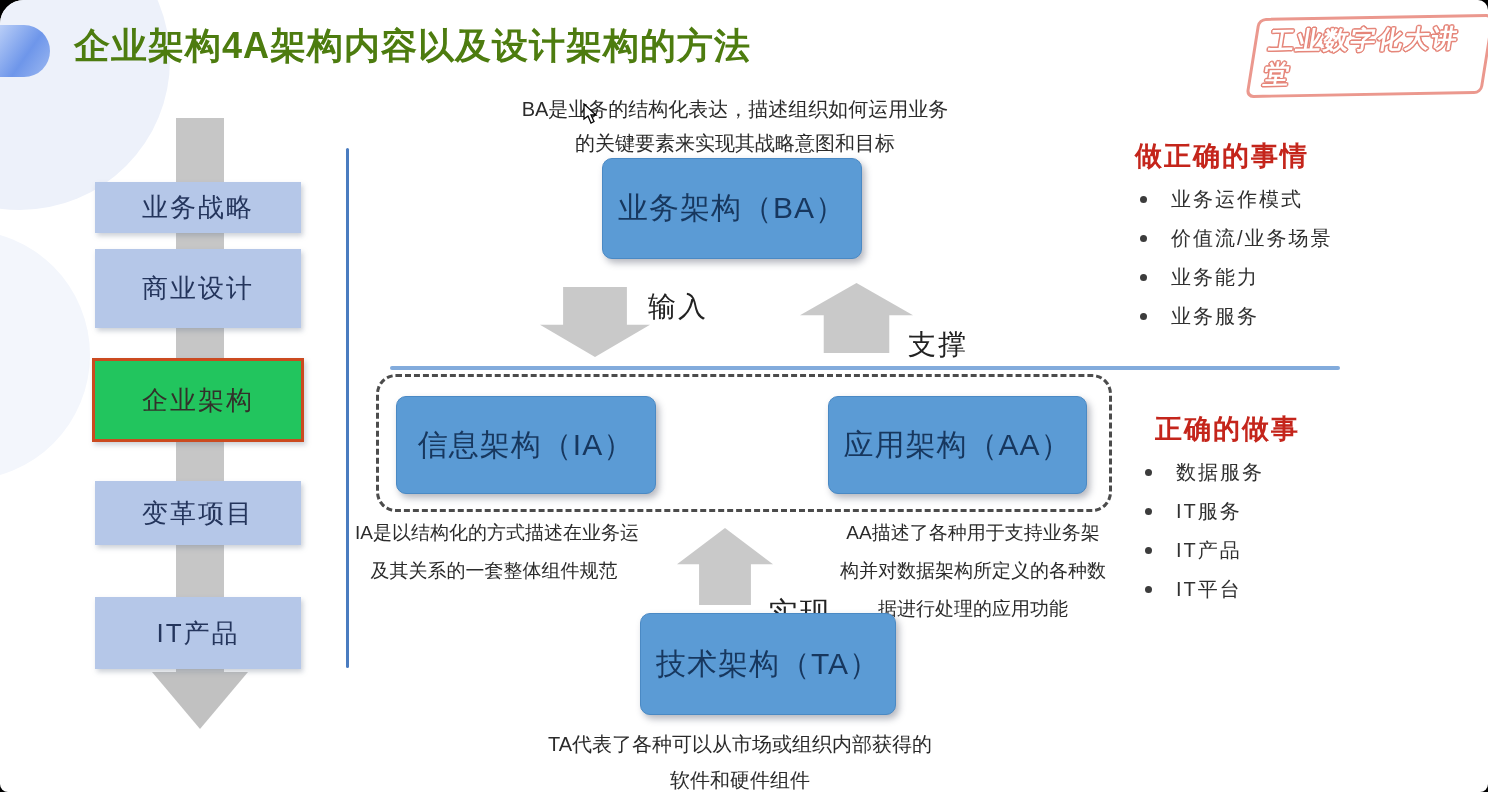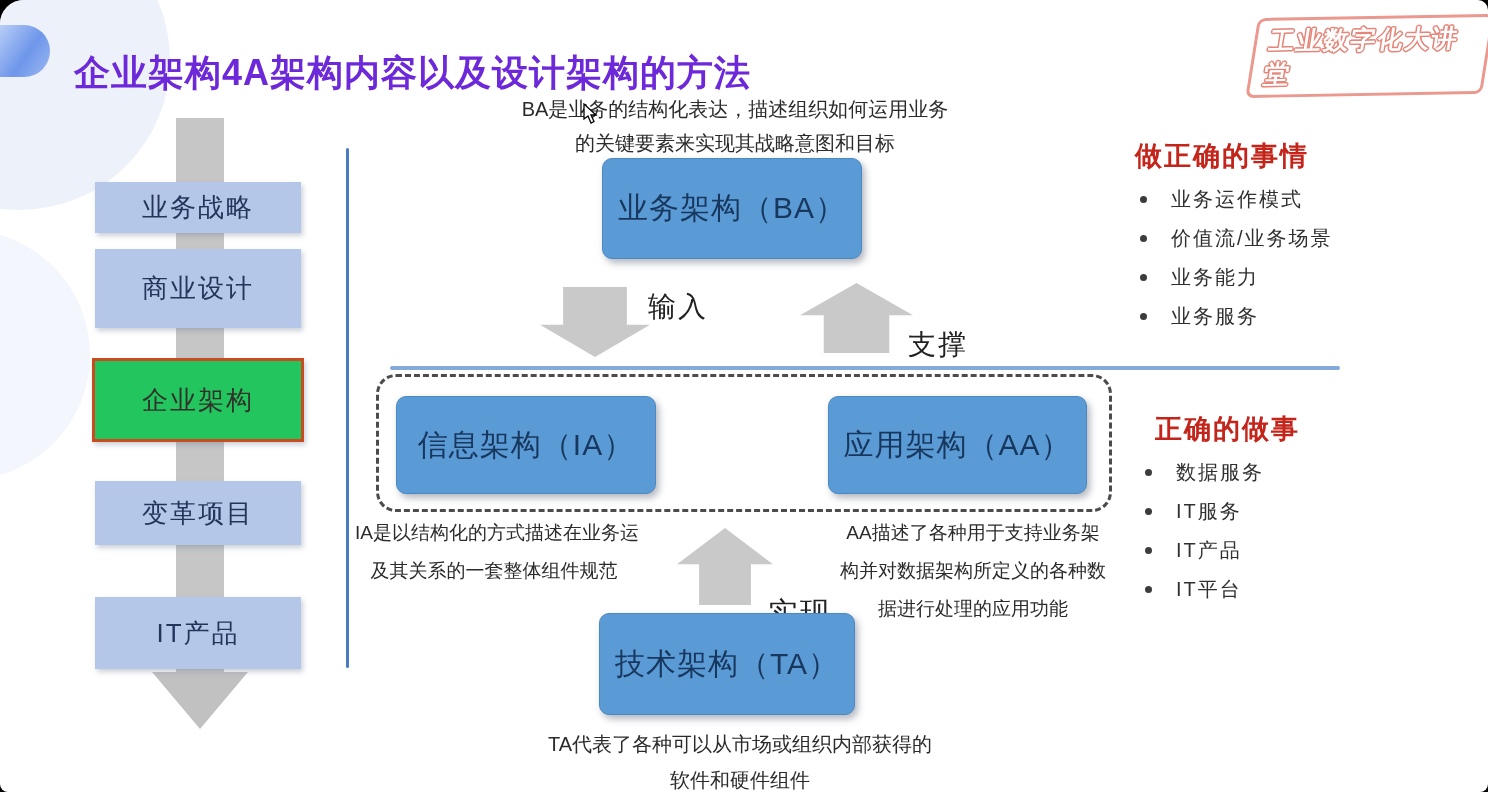--- a/index.html
+++ b/index.html
@@ -12,21 +12,21 @@
   .decor-circle{position:absolute;border-radius:50%;background:#edf1fa;}
   .decor-circle.c1{left:-130px;top:-90px;width:300px;height:300px;}
   .decor-circle.c2{left:-160px;top:230px;width:250px;height:250px;background:#f3f6fc;}
   .title-pill{
     position:absolute;left:0;top:25px;width:50px;height:52px;
     border-radius:0 26px 26px 0;
     background:linear-gradient(125deg,#b9cef7 0%,#6e96ea 55%,#9db9f1 100%);
   }
   .page-title{
     position:absolute;left:74px;top:22px;width:720px;
-    font-size:36px;font-weight:bold;color:#6d28d9;letter-spacing:1px;white-space:nowrap;margin-top:27px;
+    font-size:36px;font-weight:bold;color:#4d7c0f;letter-spacing:1px;white-space:nowrap;
   }
   
   .logo-box{
     position:absolute;left:1252px;top:16px;padding:4px 12px;
     border:3px solid #eb988e;border-radius:8px;transform:skewX(-10deg) rotate(-1deg);
   }
   .logo-text{
     font-size:25px;font-weight:bold;letter-spacing:2px;color:#fff;
     text-shadow:-1.5px 0 #e5867a,1.5px 0 #e5867a,0 -1.5px #e5867a,0 1.5px #e5867a,
                 -1px -1px #e5867a,1px 1px #e5867a,-1px 1px #e5867a,1px -1px #e5867a;
@@ -54,21 +54,21 @@
   
   .arch-box{
     position:absolute;display:flex;align-items:center;justify-content:center;
     background:#5b9bd5;border:1px solid #4a89c4;border-radius:10px;
     color:#17375e;font-size:30px;letter-spacing:1px;
     box-shadow:3px 4px 7px rgba(70,75,95,.4);
   }
   .arch-ba{left:602px;top:158px;width:258px;height:99px;}
   .arch-ia{left:396px;top:396px;width:258px;height:96px;}
   .arch-aa{left:828px;top:396px;width:257px;height:96px;}
-  .arch-ta{left:599px;top:613px;width:254px;height:100px;justify-content:center;}
+  .arch-ta{left:640px;top:613px;width:254px;height:100px;justify-content:center;}
   
   .dashed-group{position:absolute;left:376px;top:374px;width:736px;height:138px;
     border:3px dashed #4c4c4c;border-radius:20px;box-sizing:border-box;}
   
   .block-arrow{position:absolute;background:#c9c9c9;filter:drop-shadow(2px 2px 2px rgba(0,0,0,.22));}
   .arrow-down{left:540px;top:287px;width:110px;height:70px;
     clip-path:polygon(21% 0,79% 0,79% 54%,100% 54%,50% 100%,0 54%,21% 54%);}
   .arrow-up-support{left:800px;top:283px;width:113px;height:70px;
     clip-path:polygon(50% 0,100% 46%,79% 46%,79% 100%,21% 100%,21% 46%,0 46%);}
   .arrow-up-realize{left:677px;top:528px;width:96px;height:77px;

